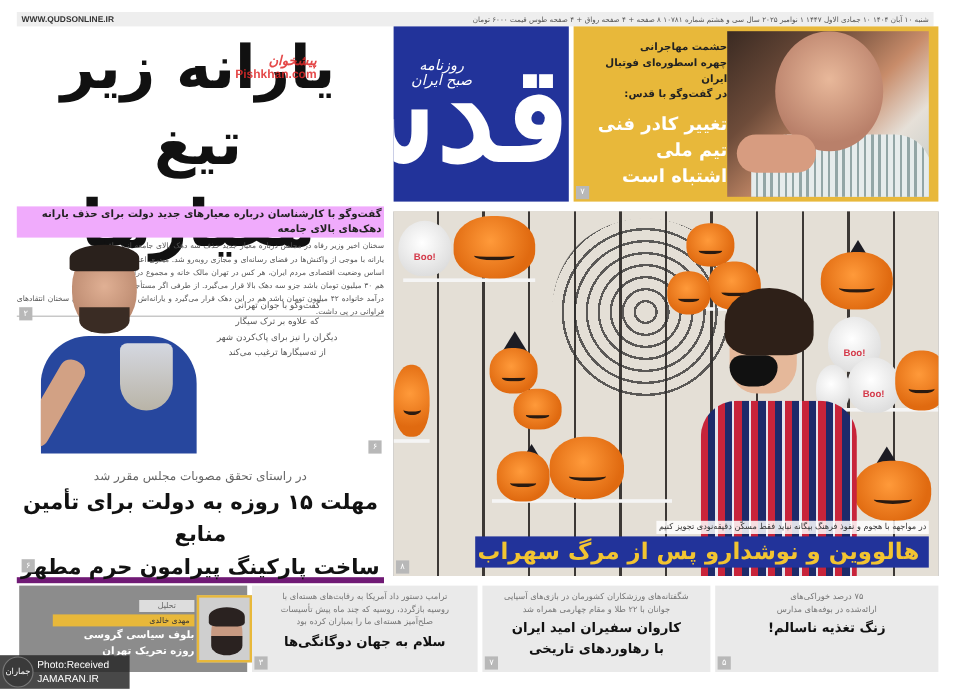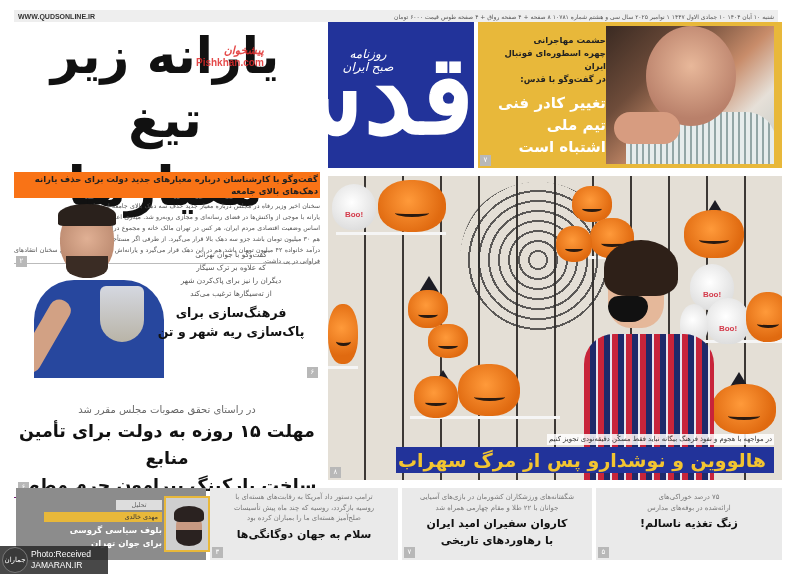--- a/index.html
+++ b/index.html
@@ -28,38 +28,38 @@
   .interview .kicker { font-size: 8.5px; line-height: 13px; color: #222; font-weight: bold; }
   .interview .title { font-size: 15px; line-height: 22px; color: #fff; font-weight: bold; margin-top: 6px; }
   .interview .photo { position: absolute; right: 8px; top: 4px; width: 168px; height: 138px; background: linear-gradient(135deg, #3a2a22 0%, #6e4c3a 30%, #c88c6a 55%, #e6e0d8 75%, #bfc7c4 100%); overflow: hidden; }
   .interview .photo .head { position: absolute; left: 40px; top: 0px; width: 90px; height: 100px; border-radius: 50%; background: radial-gradient(circle at 50% 40%, #e8b89a, #b9806a 70%); }
   .interview .photo .shirt { position: absolute; left: 20px; top: 86px; width: 150px; height: 60px; background: repeating-linear-gradient(90deg, #e6ecec 0 4px, #93a6a6 4px 6px); border-radius: 30px 30px 0 0; }
   .interview .photo .hand { position: absolute; left: 8px; top: 86px; width: 66px; height: 32px; border-radius: 16px; background: #d79c80; }
   .pagenum { position: absolute; width: 11px; height: 11px; background: #b8b8b8; color: #fff; font-size: 7px; line-height: 11px; text-align: center; }
 
   
   .subsidy { position: absolute; left: 14px; top: 172px; width: 306px; height: 92px; border-bottom: 1px solid #bbb; }
-  .subsidy .head { direction: rtl; text-align: right; font-size: 8.5px; font-weight: bold; color: #222; background: #f97316; padding: 1px 2px; line-height: 12px; }
+  .subsidy .head { direction: rtl; text-align: right; font-size: 8.5px; font-weight: bold; color: #222; background: #f0abfc; padding: 1px 2px; line-height: 12px; }
   .subsidy .body { direction: rtl; text-align: justify; font-size: 6.3px; line-height: 11px; color: #555; margin-top: 2px; }
   .subsidy .body .wrap-left { float: left; width: 70px; height: 40px; }
 
   .portrait-box { position: absolute; left: 14px; top: 200px; width: 306px; height: 180px; }
   .portrait { position: absolute; left: 20px; top: 0; width: 130px; height: 178px; overflow: hidden; }
   .portrait .face { position: absolute; left: 26px; top: 8px; width: 54px; height: 68px; border-radius: 45% 45% 48% 48%; background: radial-gradient(circle at 50% 45%, #e0b094, #b8866c 75%); }
   .portrait .hair { position: absolute; left: 24px; top: 4px; width: 58px; height: 22px; border-radius: 50% 50% 10% 10%; background: #2a211c; }
   .portrait .beard { position: absolute; left: 32px; top: 56px; width: 42px; height: 22px; border-radius: 0 0 50% 50%; background: #3a2c24; }
   .portrait .body { position: absolute; left: 0; top: 80px; width: 130px; height: 100px; border-radius: 40px 40px 0 0; background: #27479e; }
   .portrait .bag { position: absolute; left: 66px; top: 86px; width: 44px; height: 56px; border-radius: 6px 6px 22px 22px; background: linear-gradient(#e8e8e8, #c9c0a8); opacity: 0.9; }
   .portrait .arm { position: absolute; left: 0px; top: 96px; width: 22px; height: 80px; background: #d2a184; border-radius: 10px; transform: rotate(30deg); }
 
   .culture { position: absolute; right: 14px; top: 48px; width: 150px; direction: rtl; text-align: center; }
   .culture .kicker { font-size: 7.3px; line-height: 13px; color: #555; }
   .culture .title { font-size: 12.5px; font-weight: bold; line-height: 19px; color: #111; margin-top: 3px; }
 
-  .parking { position: absolute; left: 14px; top: 400px; width: 306px; height: 98px; border-bottom: 1px solid #701a75; direction: rtl; text-align: center; }
+  .parking { position: absolute; left: 14px; top: 388px; width: 306px; height: 98px; border-bottom: 5px solid #701a75; direction: rtl; text-align: center; }
   .parking .kicker { font-size: 10px; color: #666; line-height: 16px; margin-top: 2px; }
   .parking .title { font-size: 17.5px; font-weight: bold; color: #111; line-height: 27px; }
 
   
   .halloween { position: absolute; left: 328px; top: 176px; width: 454px; height: 304px; background: #d9d4cc; overflow: hidden; }
   .halloween .wall { position: absolute; inset: 0; background: repeating-linear-gradient(90deg, #e4dfd6 0 36px, #3c3835 36px 38px); }
   .halloween .shelf { position: absolute; height: 3px; background: #f5f5f5; }
   .pumpkin { position: absolute; border-radius: 46% 46% 44% 44%; background: radial-gradient(circle at 45% 40%, #ff9a3a, #e06a10 70%); }
   .pumpkin::after { content: ""; position: absolute; left: 25%; right: 25%; top: 55%; height: 10%; border-bottom: 3px solid #2a1a10; border-radius: 0 0 50% 50%; }
   .ghost { position: absolute; border-radius: 50% 50% 44% 44%; background: radial-gradient(circle at 45% 40%, #ffffff, #dcdcdc 80%); }
@@ -154,24 +154,20 @@
     <div class="hair"></div>
     <div class="beard"></div>
     <div class="bag"></div>
   </div>
   <div class="culture">
     <div class="kicker">
       <div>گفت‌وگو با جوان تهرانی</div>
       <div>که علاوه بر ترک سیگار</div>
       <div>دیگران را نیز برای پاک‌کردن شهر</div>
       <div>از ته‌سیگارها ترغیب می‌کند</div>
-    </div>
-    <div class="title">
-      <div>فرهنگ‌سازی برای</div>
-      <div>پاک‌سازی ریه شهر و تن</div>
     </div>
   </div>
   <div class="pagenum" style="right:2px; bottom:2px;">۶</div>
 </div>
 
 <div class="parking">
   <div class="kicker">در راستای تحقق مصوبات مجلس مقرر شد</div>
   <div class="title">
     <div>مهلت ۱۵ روزه به دولت برای تأمین منابع</div>
     <div>ساخت پارکینگ پیرامون حرم مطهر رضوی</div>
@@ -260,21 +256,21 @@
       <div>سلام به جهان دوگانگی‌ها</div>
     </div>
   <div class="pagenum" style="left:2px; bottom:2px;">۳</div>
 </div>
 
 <div class="analysis">
   <div class="tag">تحلیل</div>
   <div class="author">مهدی خالدی</div>
   <div class="atitle">
     <div>بلوف سیاسی گروسی</div>
-    <div>برای جوان تهران</div>
+    <div>روزه تحریک تهران</div>
   </div>
   <div class="photo">
     <div class="face"></div>
     <div class="hair"></div>
     <div class="beard"></div>
   </div>
 </div>
 
 <div class="credit">
   <div class="logo-c">جماران</div>

